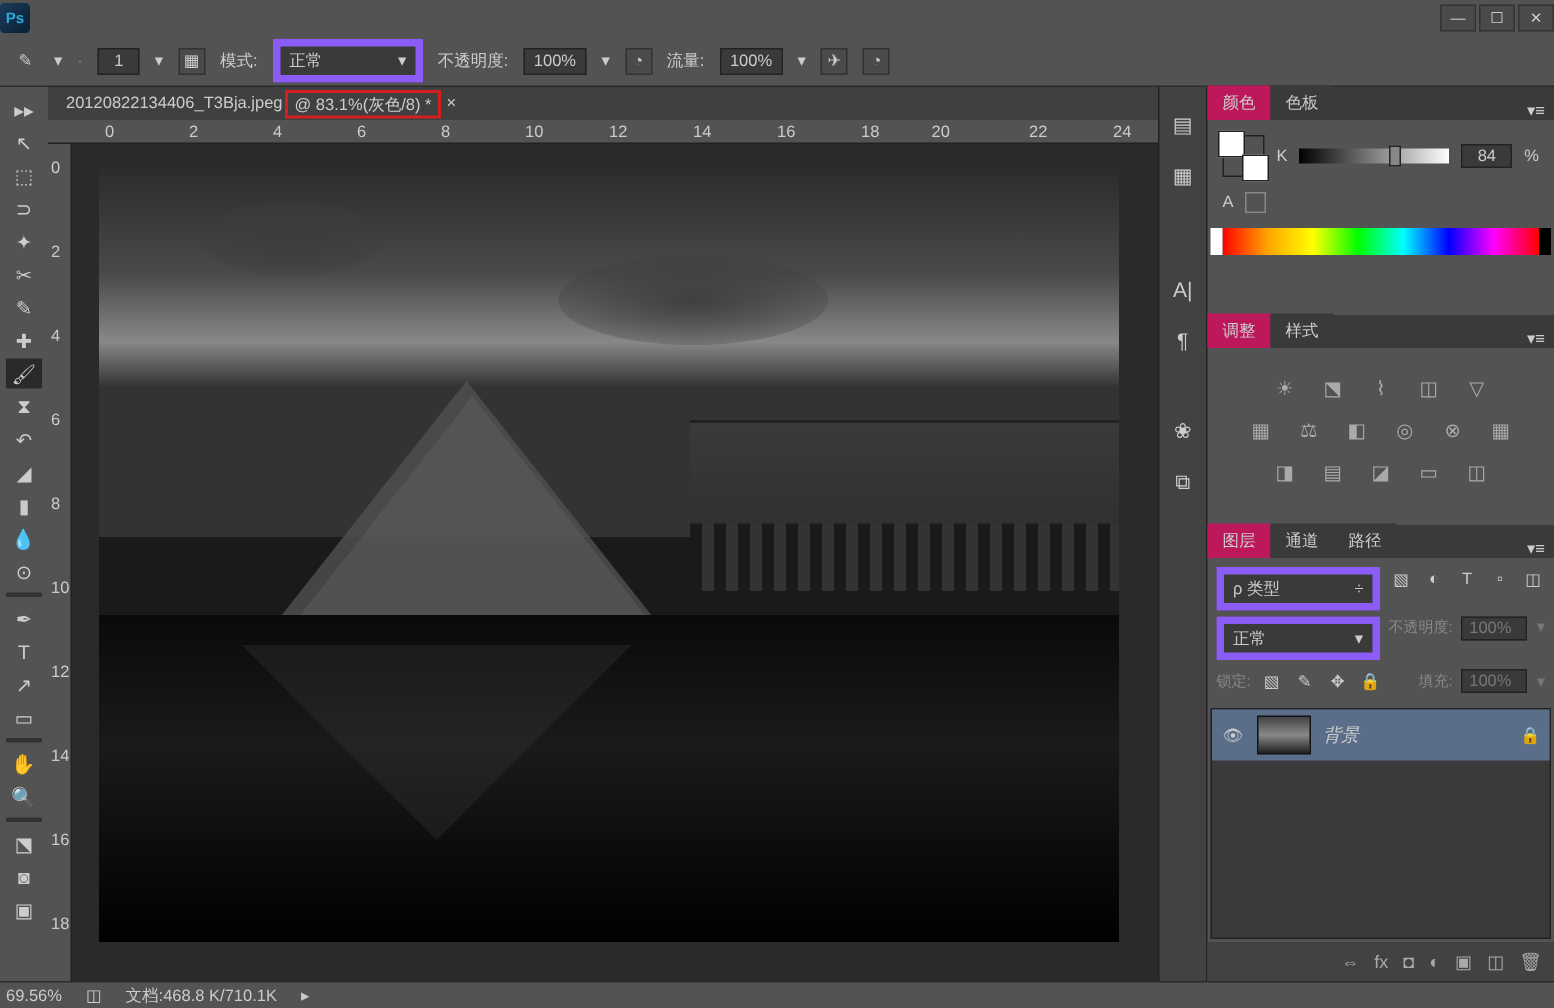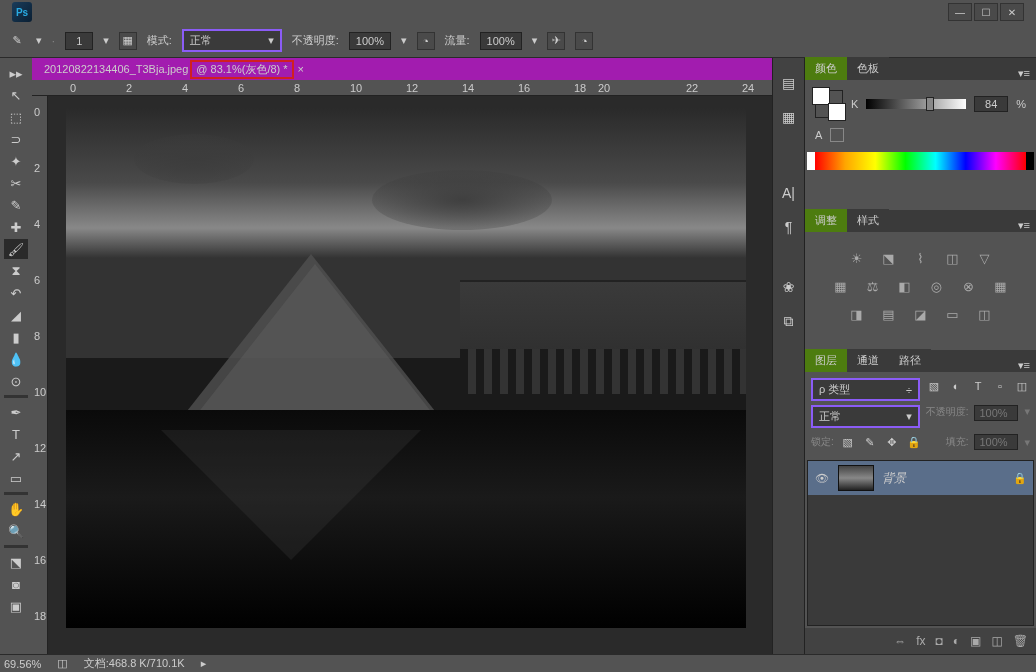--- a/index.html
+++ b/index.html
@@ -1,34 +1,34 @@
 <!DOCTYPE html>
 <html><head>
 <meta charset="utf-8">
 <style>
 *{margin:0;padding:0;box-sizing:border-box;font-family:"Microsoft YaHei",sans-serif;font-size:11px;color:#ccc;user-select:none}
 body{background:#535353;width:1036px;height:672px;overflow:hidden;position:relative}
-.titlebar{height:24px;background:#535353;display:flex;align-items:center;padding:0 12px}
+.titlebar{height:24px;background:#535353;display:flex;align-items:center;padding:0 0}
 .ps-logo{width:20px;height:20px;background:linear-gradient(135deg,#1a3c5a,#0a1f33);border-radius:3px;display:flex;align-items:center;justify-content:center;color:#29abe2;font-weight:bold;font-size:10px;margin-right:10px}
 .menubar{display:flex;gap:2px}
 .menubar span{padding:2px 8px;cursor:pointer}
 .win-controls{margin-left:auto;display:flex}
 .win-controls span{width:24px;height:18px;display:flex;align-items:center;justify-content:center;border:1px solid #333;background:#4a4a4a;margin-left:2px;font-size:10px;cursor:pointer}
 .optionbar{height:34px;background:#535353;border-bottom:1px solid #2a2a2a;display:flex;align-items:center;padding:0 8px;gap:10px}
 .brush-icon{width:18px;height:18px;display:flex;align-items:center;justify-content:center}
 .field{background:#3a3a3a;border:1px solid #222;padding:2px 6px;min-width:28px;text-align:center}
-.select{background:#3a3a3a;border:2px solid #8b5cf6;padding:2px 6px;min-width:100px;display:flex;justify-content:space-between;align-items:center}
+.select{background:#3a3a3a;border:5px solid #8b5cf6;padding:2px 6px;min-width:100px;display:flex;justify-content:space-between;align-items:center}
 .sm-btn{width:18px;height:18px;background:#4a4a4a;border:1px solid #333;display:flex;align-items:center;justify-content:center}
 .main{display:flex;height:596px}
 .toolbox{width:32px;background:#535353;display:flex;flex-direction:column;align-items:center;padding-top:4px}
 .tool{width:24px;height:20px;display:flex;align-items:center;justify-content:center;margin:1px 0;cursor:pointer;font-size:13px}
 .tool.active{background:#2a2a2a}
 .tool.spacer{height:3px;background:#333;width:24px;margin:3px 0}
 .canvas-area{flex:1;background:#2a2a2a;display:flex;flex-direction:column;position:relative}
-.doctab{height:22px;background:#a21caf;display:flex;align-items:center;padding:0 12px}
+.doctab{height:22px;background:#404040;display:flex;align-items:center;padding:0 12px}
 .doctab-text{display:flex;align-items:center}
 .highlight-box{border:2px solid #d02020;padding:0 4px;margin-left:2px;margin-right:4px}
 .ruler-h{height:16px;background:#535353;display:flex;font-size:8px;color:#aaa;position:relative;border-bottom:1px solid #222}
 .ruler-h span{position:absolute;top:2px}
 .ruler-v{width:16px;background:#535353;font-size:8px;color:#aaa;position:relative;border-right:1px solid #222}
 .ruler-v span{position:absolute;left:2px}
 .canvas-wrap{flex:1;display:flex}
 .canvas-inner{flex:1;display:flex;align-items:flex-start;justify-content:flex-start;padding:12px 0 0 18px;position:relative}
 .canvas-img{width:680px;height:520px;background:#1a1a1a;position:relative;overflow:hidden}
 .sky{position:absolute;top:0;left:0;right:0;height:48%;background:linear-gradient(to bottom,#2a2a2a,#4a4a4a 30%,#888 48%,#333 60%)}
@@ -37,21 +37,21 @@
 .building::before{content:"";position:absolute;bottom:0;left:0;right:0;height:40%;background:repeating-linear-gradient(90deg,#1a1a1a 0 8px,#333 8px 16px)}
 .pyramid{position:absolute;top:28%;left:14%;width:0;height:0;border-left:150px solid transparent;border-right:150px solid transparent;border-bottom:190px solid rgba(80,80,80,0.8)}
 .pyramid2{position:absolute;top:30%;left:16%;width:0;height:0;border-left:140px solid transparent;border-right:140px solid transparent;border-bottom:178px solid rgba(100,100,100,0.4)}
 .ground{position:absolute;top:58%;left:0;right:0;bottom:0;background:linear-gradient(to bottom,#0a0a0a,#1a1a1a 40%,#000)}
 .reflection{position:absolute;top:62%;left:14%;width:0;height:0;border-left:130px solid transparent;border-right:130px solid transparent;border-top:130px solid rgba(60,60,60,0.3)}
 .vchannel{width:32px;background:#424242;display:flex;flex-direction:column;align-items:center;padding-top:14px;gap:12px;border-left:1px solid #222}
 .vch-icon{width:22px;height:22px;display:flex;align-items:center;justify-content:center;font-size:14px;cursor:pointer}
 .panels{width:232px;background:#535353;display:flex;flex-direction:column;border-left:1px solid #222}
 .panel-tabs{height:22px;background:#3a3a3a;display:flex;align-items:flex-end}
 .ptab{padding:4px 10px;background:#3a3a3a;cursor:pointer}
-.ptab.active{background:#4d7c0f}
+.ptab.active{background:#be185d}
 .panel-menu{margin-left:auto;padding:0 6px;cursor:pointer}
 .color-panel{padding:10px;height:130px}
 .color-row{display:flex;align-items:center;gap:8px;margin-bottom:10px}
 .swatch{width:28px;height:28px;border:1px solid #222;position:relative}
 .swatch-fg{position:absolute;top:-4px;left:-4px;width:18px;height:18px;background:#fff;border:1px solid #222}
 .swatch-bg{position:absolute;bottom:-4px;right:-4px;width:18px;height:18px;background:#fff;border:1px solid #222}
 .slider-track{flex:1;height:10px;background:linear-gradient(to right,#000,#fff);position:relative}
 .slider-thumb{position:absolute;top:-2px;left:60%;width:8px;height:14px;background:#888;border:1px solid #222}
 .val-box{width:34px;background:#3a3a3a;border:1px solid #222;text-align:center;padding:1px}
 .spectrum{height:18px;background:linear-gradient(to right,red,orange,yellow,lime,cyan,blue,magenta,red);margin-top:10px;position:relative}
@@ -156,21 +156,21 @@
       <span style="left:38px">0</span>
         <span style="left:94px">2</span>
         <span style="left:150px">4</span>
         <span style="left:206px">6</span>
         <span style="left:262px">8</span>
         <span style="left:318px">10</span>
         <span style="left:374px">12</span>
         <span style="left:430px">14</span>
         <span style="left:486px">16</span>
         <span style="left:542px">18</span>
-        <span style="left:566px">20</span>
+        <span style="left:589px">20</span>
         <span style="left:654px">22</span>
         <span style="left:710px">24</span>
     </div>
     <div class="canvas-wrap">
       <div class="ruler-v">
         <span style="top:10px">0</span>
           <span style="top:66px">2</span>
           <span style="top:122px">4</span>
           <span style="top:178px">6</span>
           <span style="top:234px">8</span>

